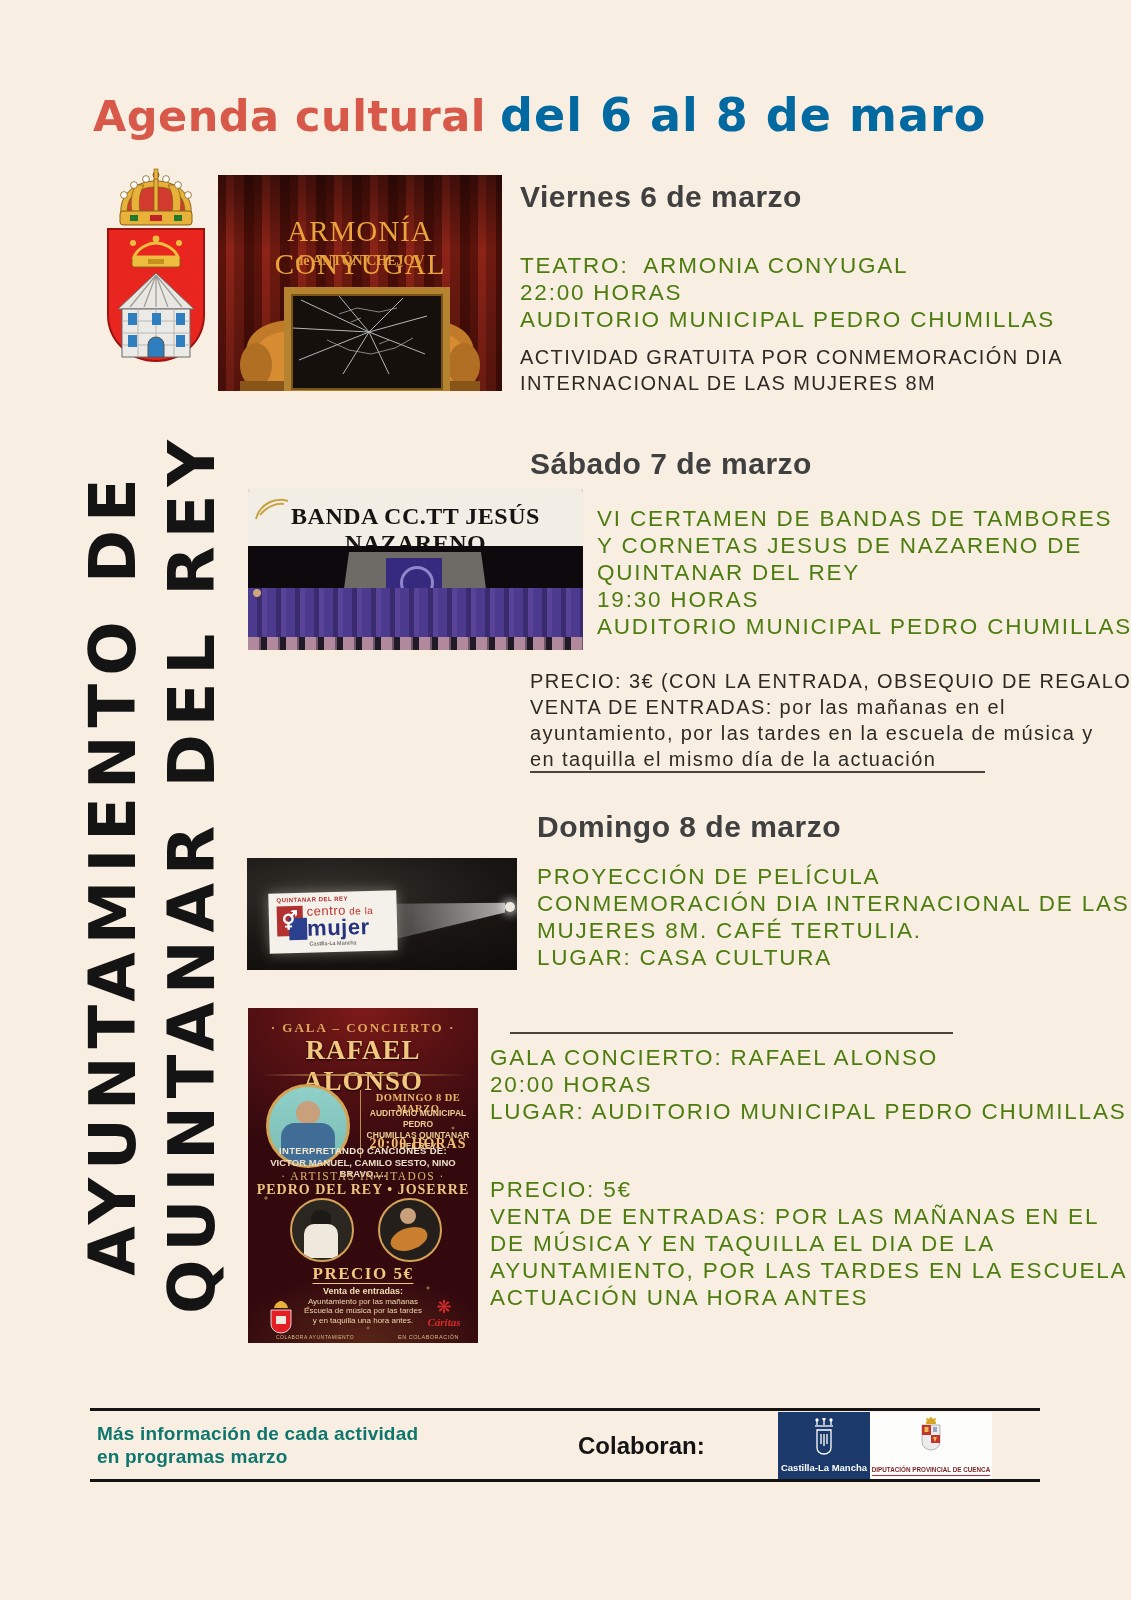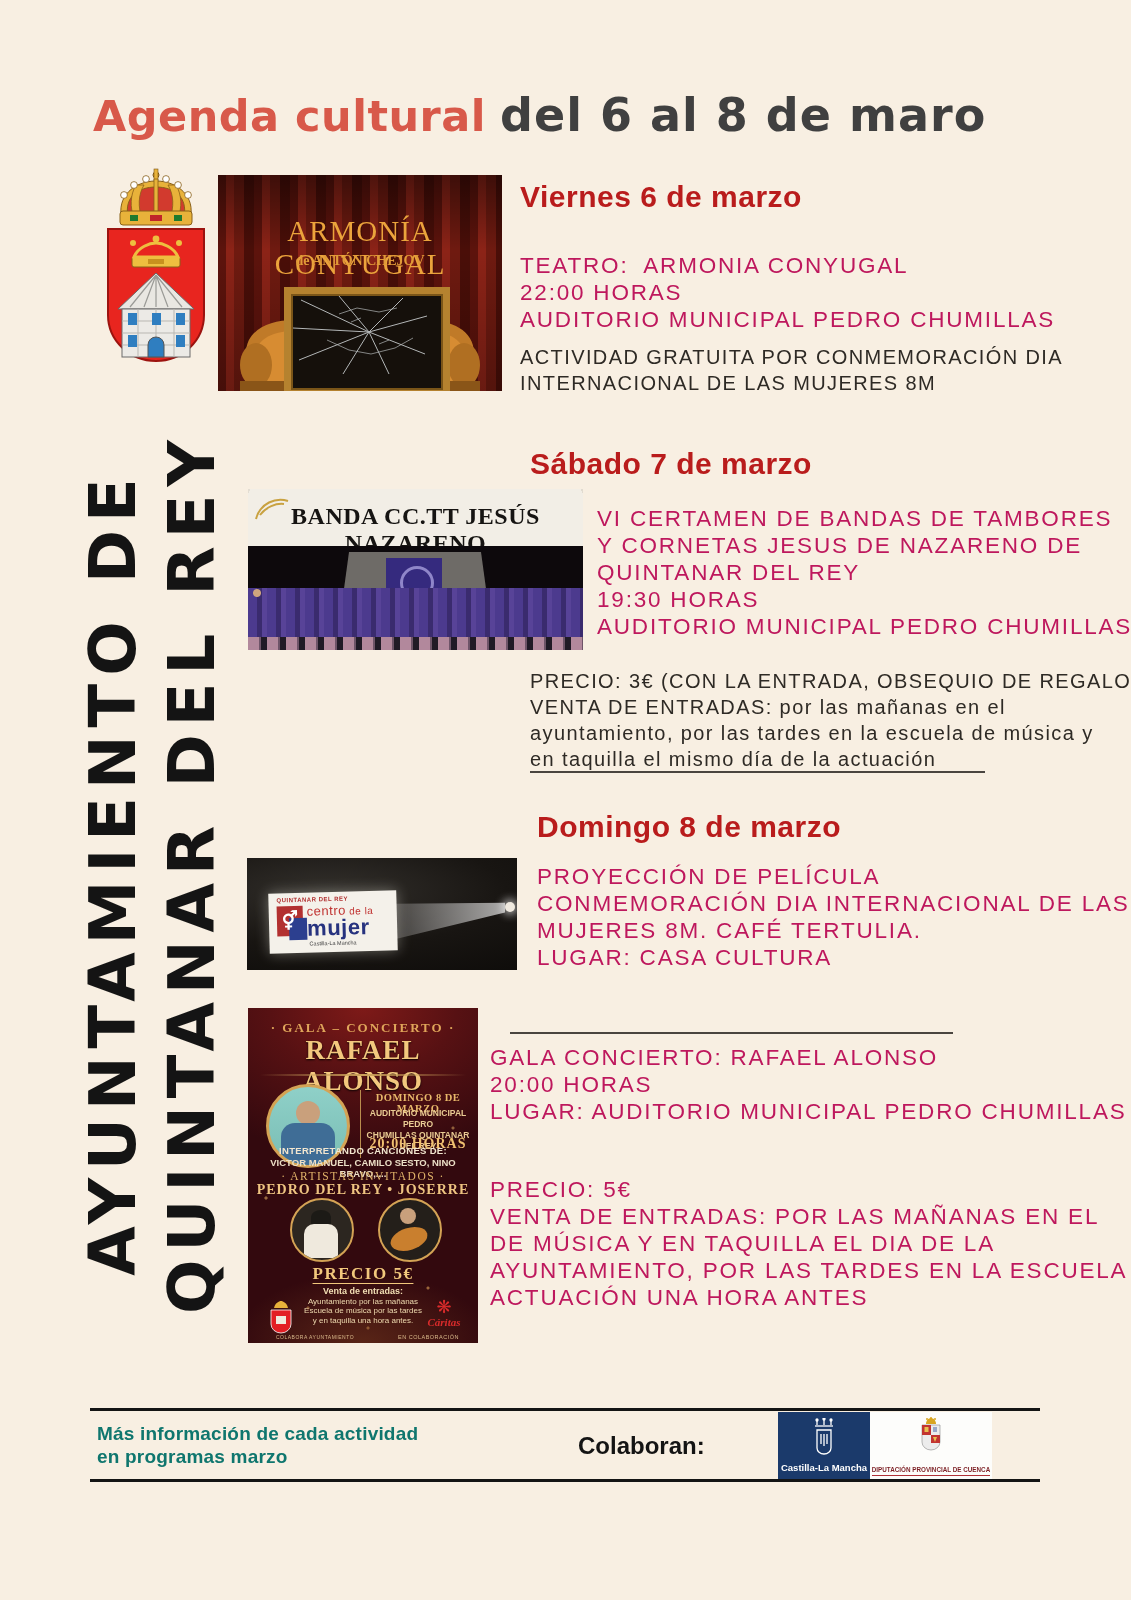--- a/index.html
+++ b/index.html
@@ -3,34 +3,34 @@
 <meta charset="utf-8">
 <style>
   html,body{margin:0;padding:0;background:#e8e2d8;}
   #page{position:relative;width:1131px;height:1600px;margin:0 auto;background:#f8efe2;overflow:hidden;
         font-family:"Liberation Sans",sans-serif;color:#2e2a25;}
   .abs{position:absolute;}
 
   
   .page-title{left:93px;top:88px;font-family:"DejaVu Sans",sans-serif;font-size:43px;font-weight:700;
               color:#d8594a;letter-spacing:.5px;white-space:nowrap;}
-  .page-title .t-bold{font-size:46px;font-weight:800;color:#404040;margin-left:14px;letter-spacing:1px;}
+  .page-title .t-bold{font-size:46px;font-weight:800;color:#0369a1;margin-left:14px;letter-spacing:1px;}
 
   
   .vban{left:-310px;top:792px;width:930px;height:162px;transform:rotate(-90deg);
         font-family:"DejaVu Sans",sans-serif;font-weight:800;color:#141414;text-align:center;}
   .vban div{font-size:64px;letter-spacing:8px;line-height:79px;white-space:nowrap;}
 
   
   .escudo{left:100px;top:167px;}
 
   
-  .evt-head{font-family:"Liberation Sans",sans-serif;font-weight:800;font-size:30px;color:#b91c1c;
+  .evt-head{font-family:"Liberation Sans",sans-serif;font-weight:800;font-size:30px;color:#404040;
             letter-spacing:.5px;white-space:nowrap;}
-  .evt-body div{font-size:22.5px;line-height:27px;letter-spacing:1.8px;white-space:pre;color:#be185d;}
+  .evt-body div{font-size:22.5px;line-height:27px;letter-spacing:1.8px;white-space:pre;color:#4d7c0f;}
   .evt-small div{font-size:20px;line-height:26px;letter-spacing:1.4px;white-space:pre;color:#2e2a25;}
   .divider{height:2px;background:#4a453f;}
 
   
   .armonia{left:218px;top:175px;width:284px;height:216px;overflow:hidden;
      background:repeating-linear-gradient(90deg,#5d130c 0 8px,#8c2317 8px 16px,#6f1a10 16px 26px,#4a0e08 26px 36px);}
   .armonia::after{content:"";position:absolute;inset:0;background:linear-gradient(180deg,rgba(0,0,0,.45),rgba(0,0,0,0) 35%,rgba(0,0,0,.25) 100%);}
   .arm-title{left:0;top:40px;width:100%;text-align:center;font-family:"Liberation Serif",serif;font-weight:400;
              font-size:29px;color:#eba43c;letter-spacing:1px;z-index:2;}
   .arm-sub{left:0;top:78px;width:100%;text-align:center;font-family:"Liberation Serif",serif;font-weight:700;

